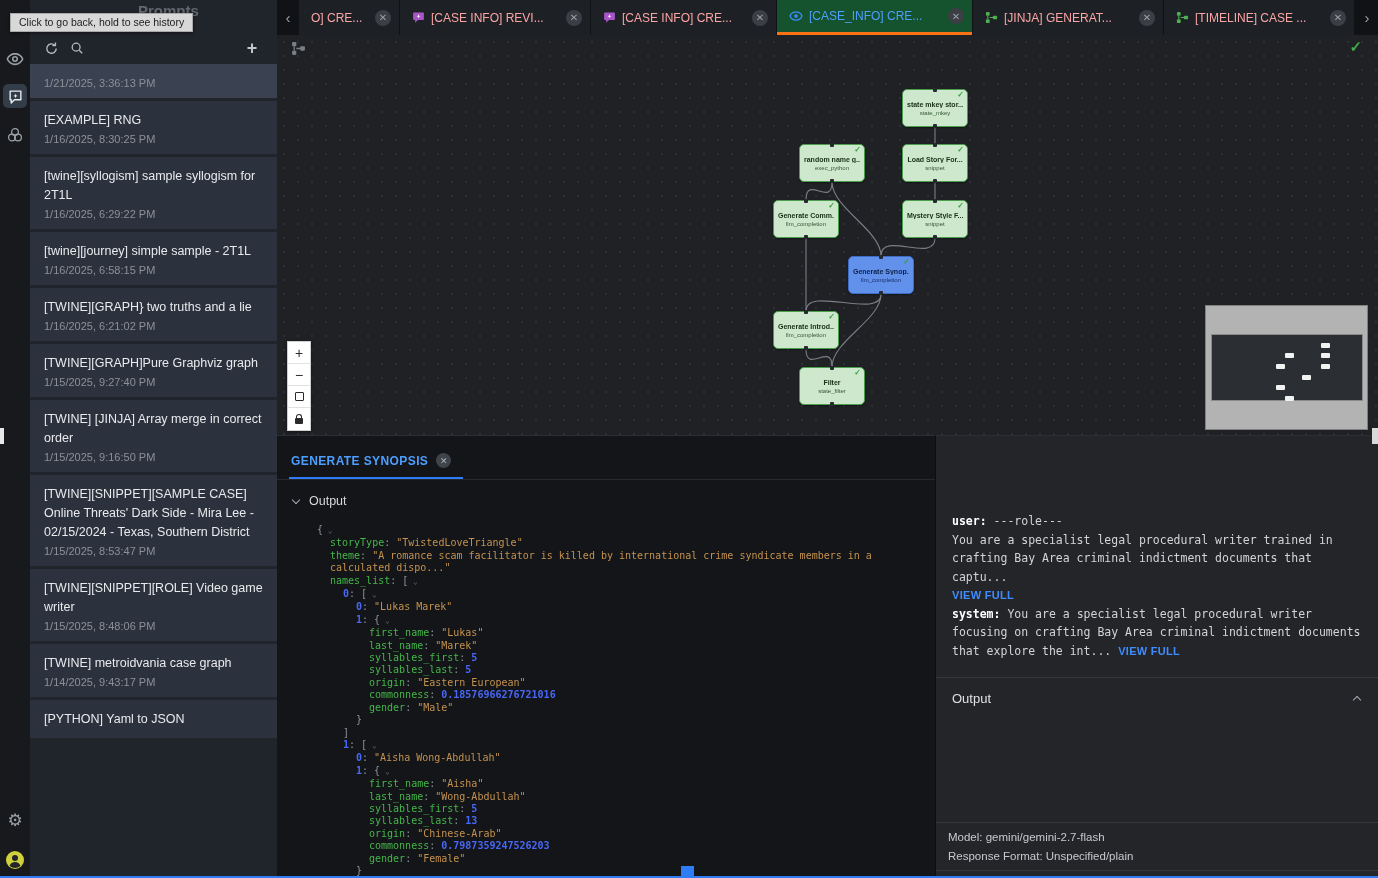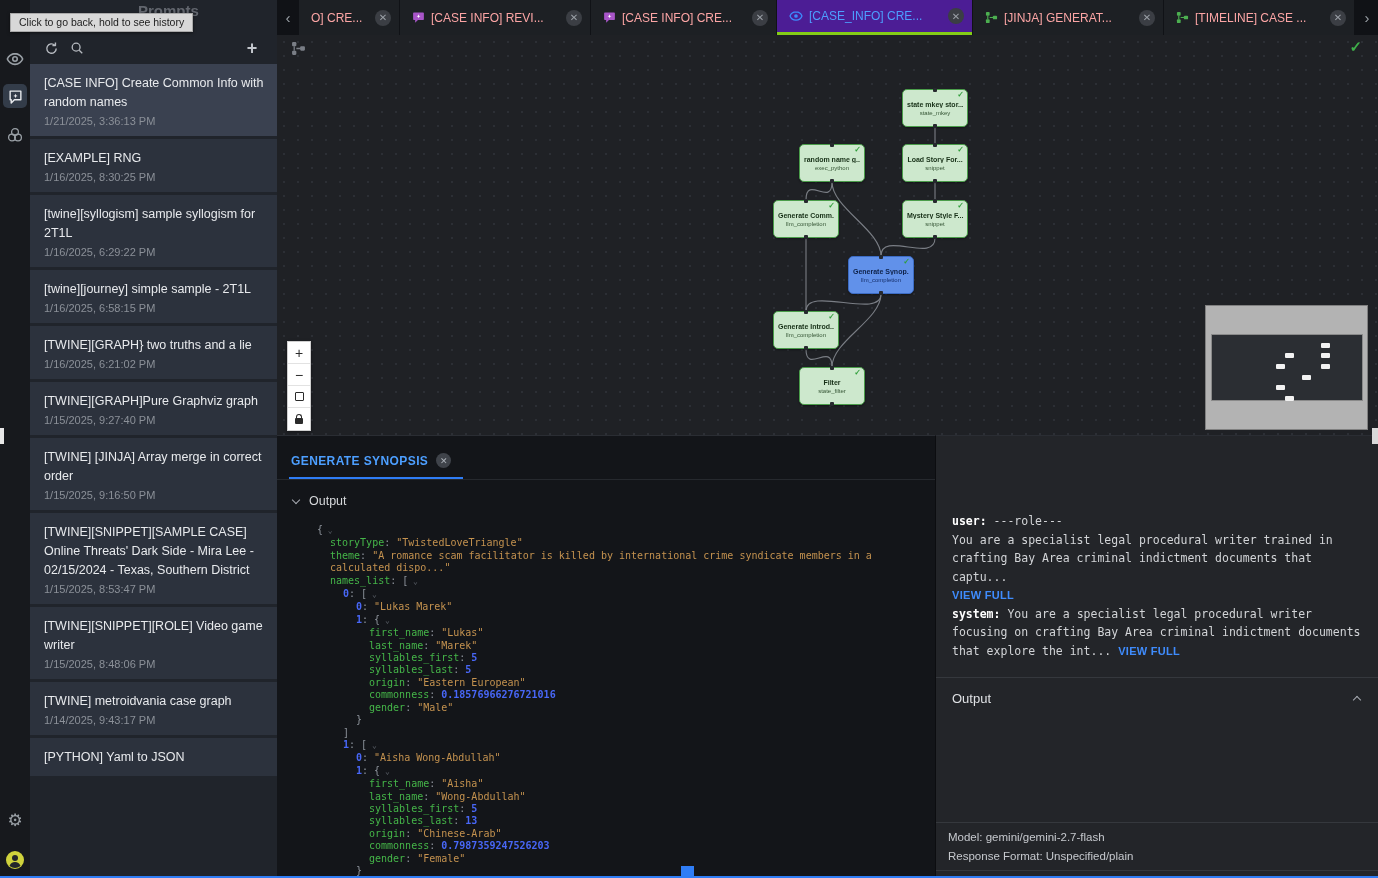--- a/index.html
+++ b/index.html
@@ -26,21 +26,21 @@
   .prompt-item .pi-date { color:#8b9098; font-size:11px; margin-top:3px; }
 
   
   #tooltip { position:absolute; left:10px; top:13px; z-index:60; background:#d8d8d8; color:#1c1c1c;
              font-size:10.5px; padding:2px 8px 3px; border:1px solid #a9a9a9; box-shadow:0 1px 3px rgba(0,0,0,.5); white-space:nowrap; }
 
   
   #tabbar { position:absolute; left:277px; top:0; width:1101px; height:35px; background:#101216; display:flex; align-items:stretch; }
   .tab-scroll { width:22px; display:flex; align-items:center; justify-content:center; color:#9aa0a6; font-size:15px; cursor:pointer; }
   .tab { display:flex; align-items:center; gap:6px; padding:0 8px 0 12px; background:#1d2024; margin-right:1px; cursor:pointer; position:relative; overflow:hidden; }
-  .tab.active { background:#4c1d95; border-bottom:3px solid #84cc16; }
+  .tab.active { background:#14532d; border-bottom:3px solid #f97316; }
   .tab-label { font-size:12px; color:#fca5a5; white-space:nowrap; overflow:hidden; text-overflow:ellipsis; flex:1; }
   .tab.active .tab-label { color:#4d9fff; }
   .tab-close { min-width:16px; height:16px; border-radius:50%; background:#3b3e44; color:#9ca1a8; font-size:10px;
                display:flex; align-items:center; justify-content:center; cursor:pointer; }
   .tab-icon { display:flex; align-items:center; }
 
   
   #canvas { position:absolute; left:277px; top:35px; width:1101px; height:400px; background:#1f2125;
             background-image:radial-gradient(#2c2f35 1px, transparent 1px); background-size:14px 14px; overflow:hidden; }
   #canvas-corner-icon { position:absolute; left:14px; top:6px; opacity:.85; }
@@ -158,21 +158,20 @@
       <span class="tbtn">
         <svg width="14" height="14" viewBox="0 0 16 16" fill="none" stroke="#b6bac0" stroke-width="1.5">
             <circle cx="7" cy="7" r="4.5"></circle>
             <path d="M10.5 10.5L14 14"></path>
           </svg>
       </span>
       <span class="tbtn" id="add-prompt">+</span>
     </div>
     <div id="prompt-list">
         <div class="prompt-item selected">
-          <div class="pi-title">[CASE INFO] Create Common Info with random names</div>
           <div class="pi-date">1/21/2025, 3:36:13 PM</div>
         </div>
         <div class="prompt-item">
           <div class="pi-title">[EXAMPLE] RNG</div>
           <div class="pi-date">1/16/2025, 8:30:25 PM</div>
         </div>
         <div class="prompt-item">
           <div class="pi-title">[twine][syllogism] sample syllogism for 2T1L</div>
           <div class="pi-date">1/16/2025, 6:29:22 PM</div>
         </div>

